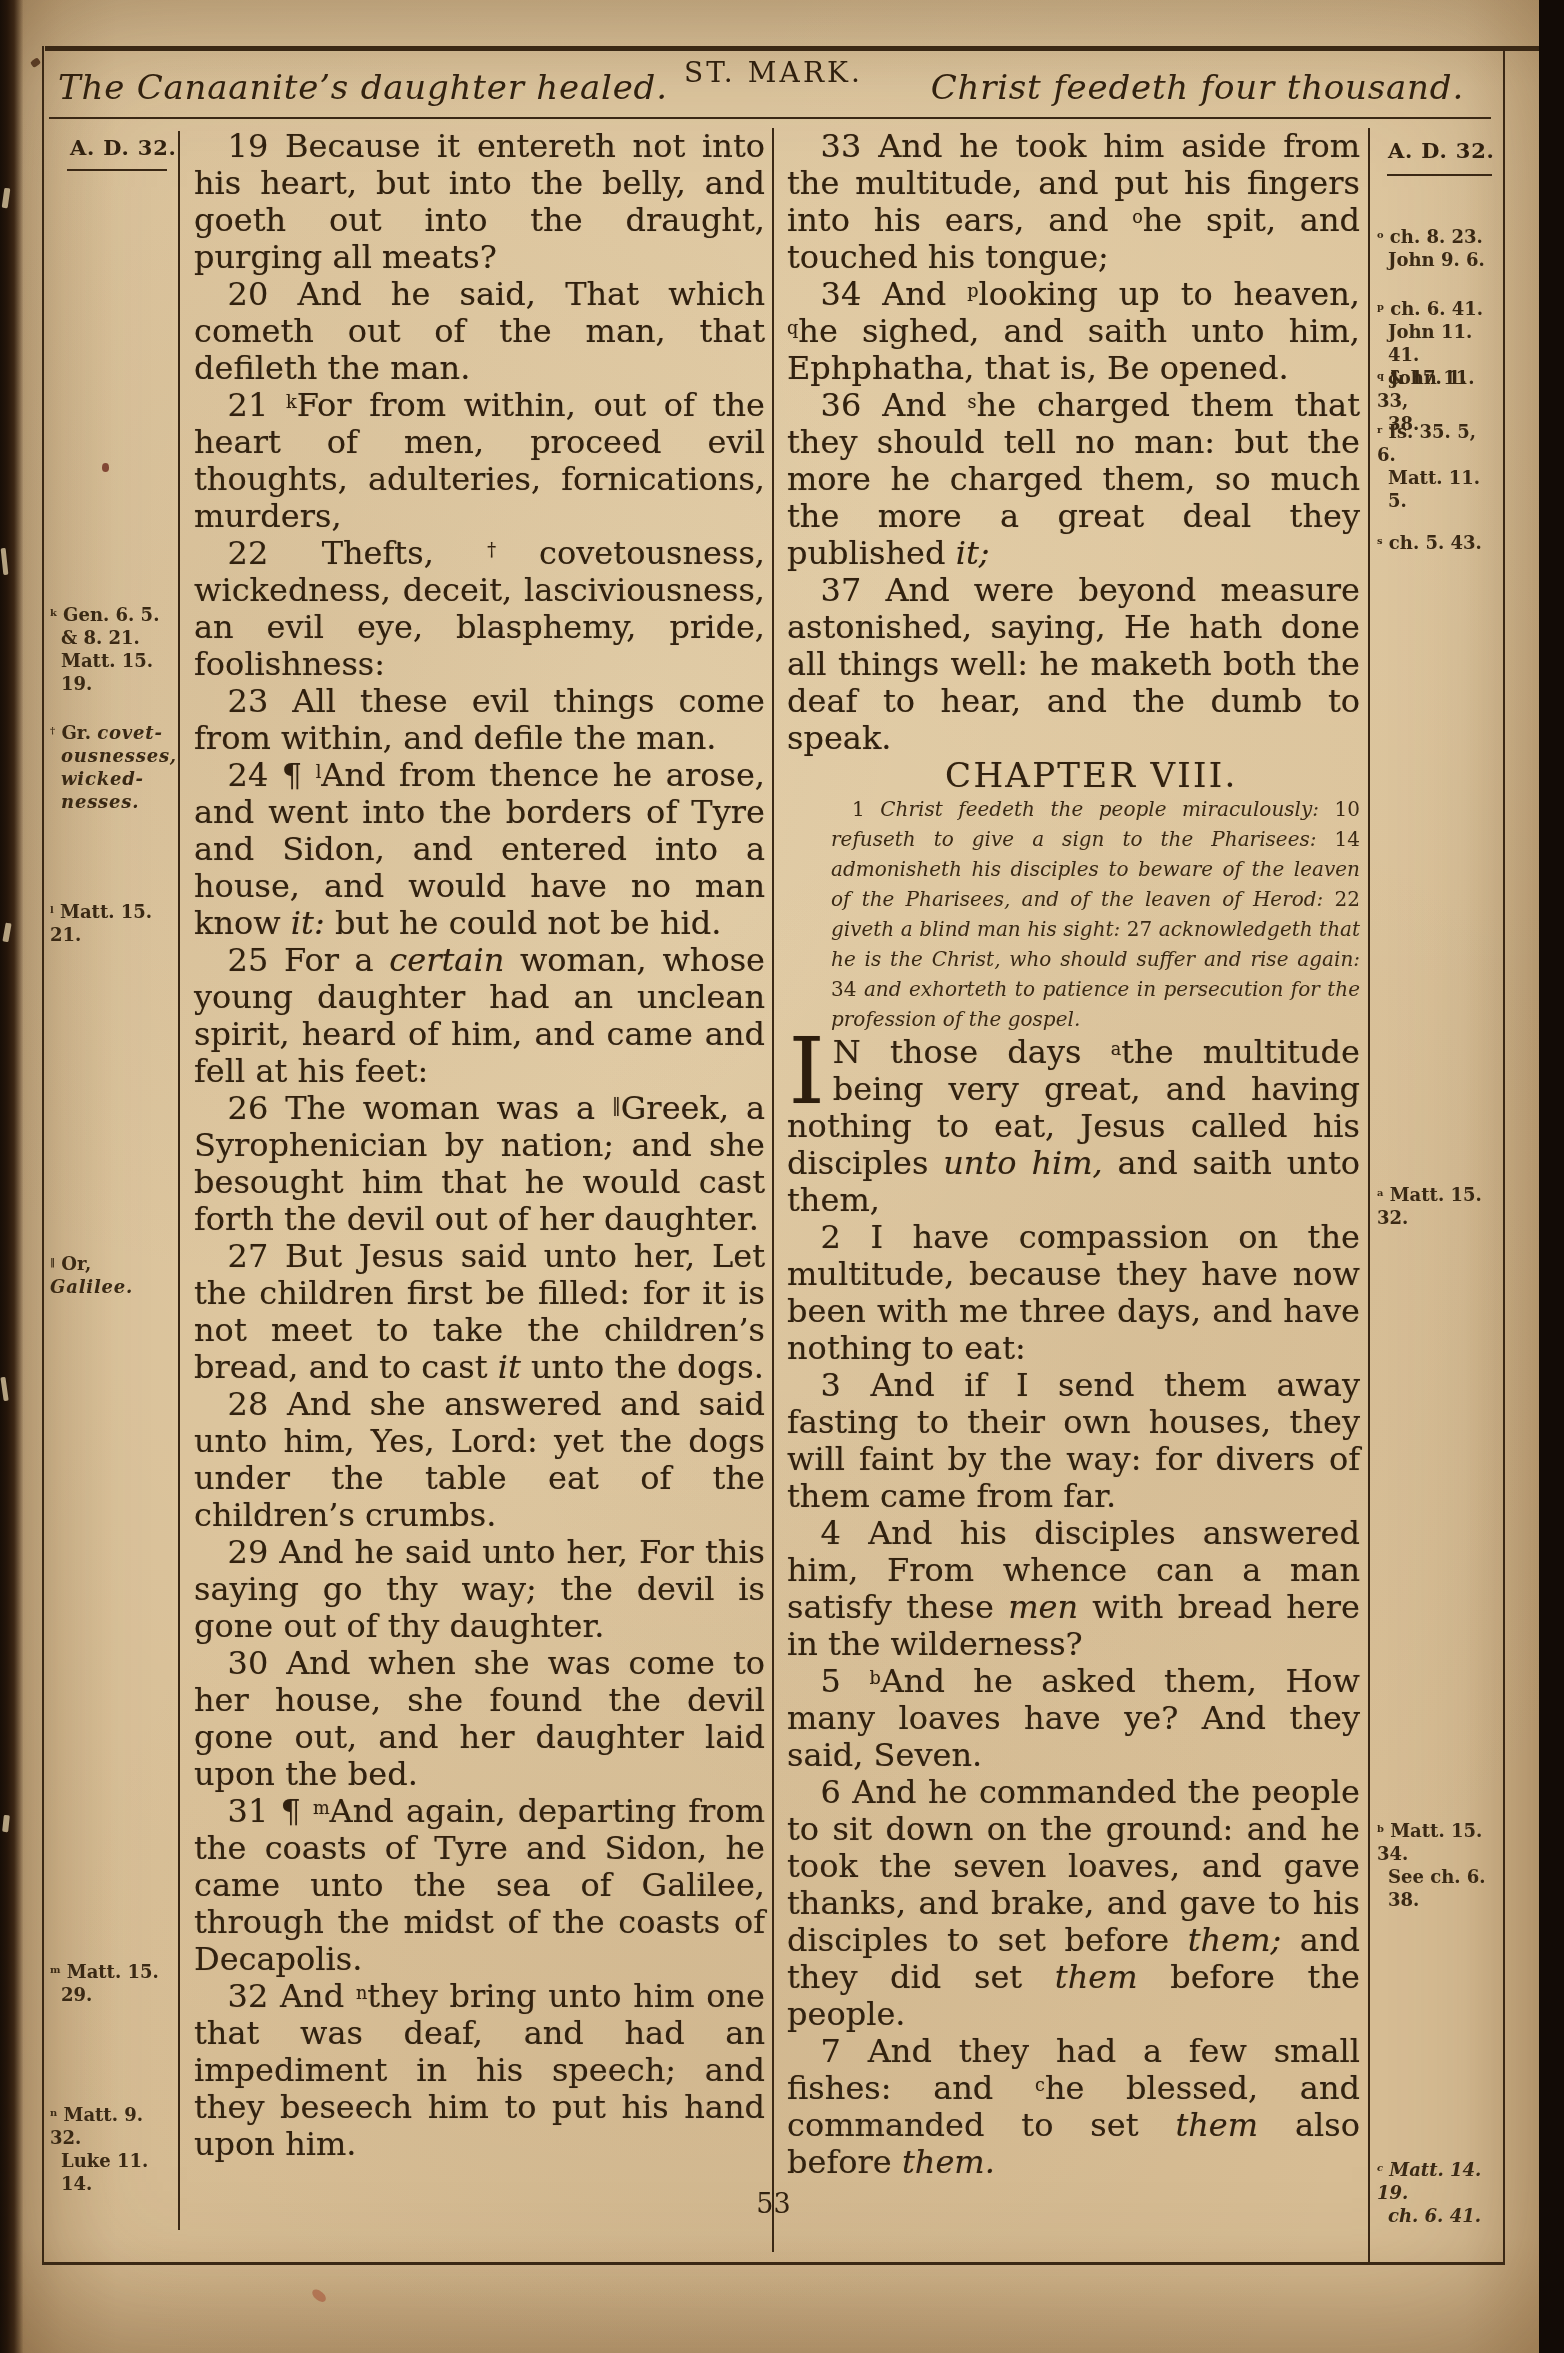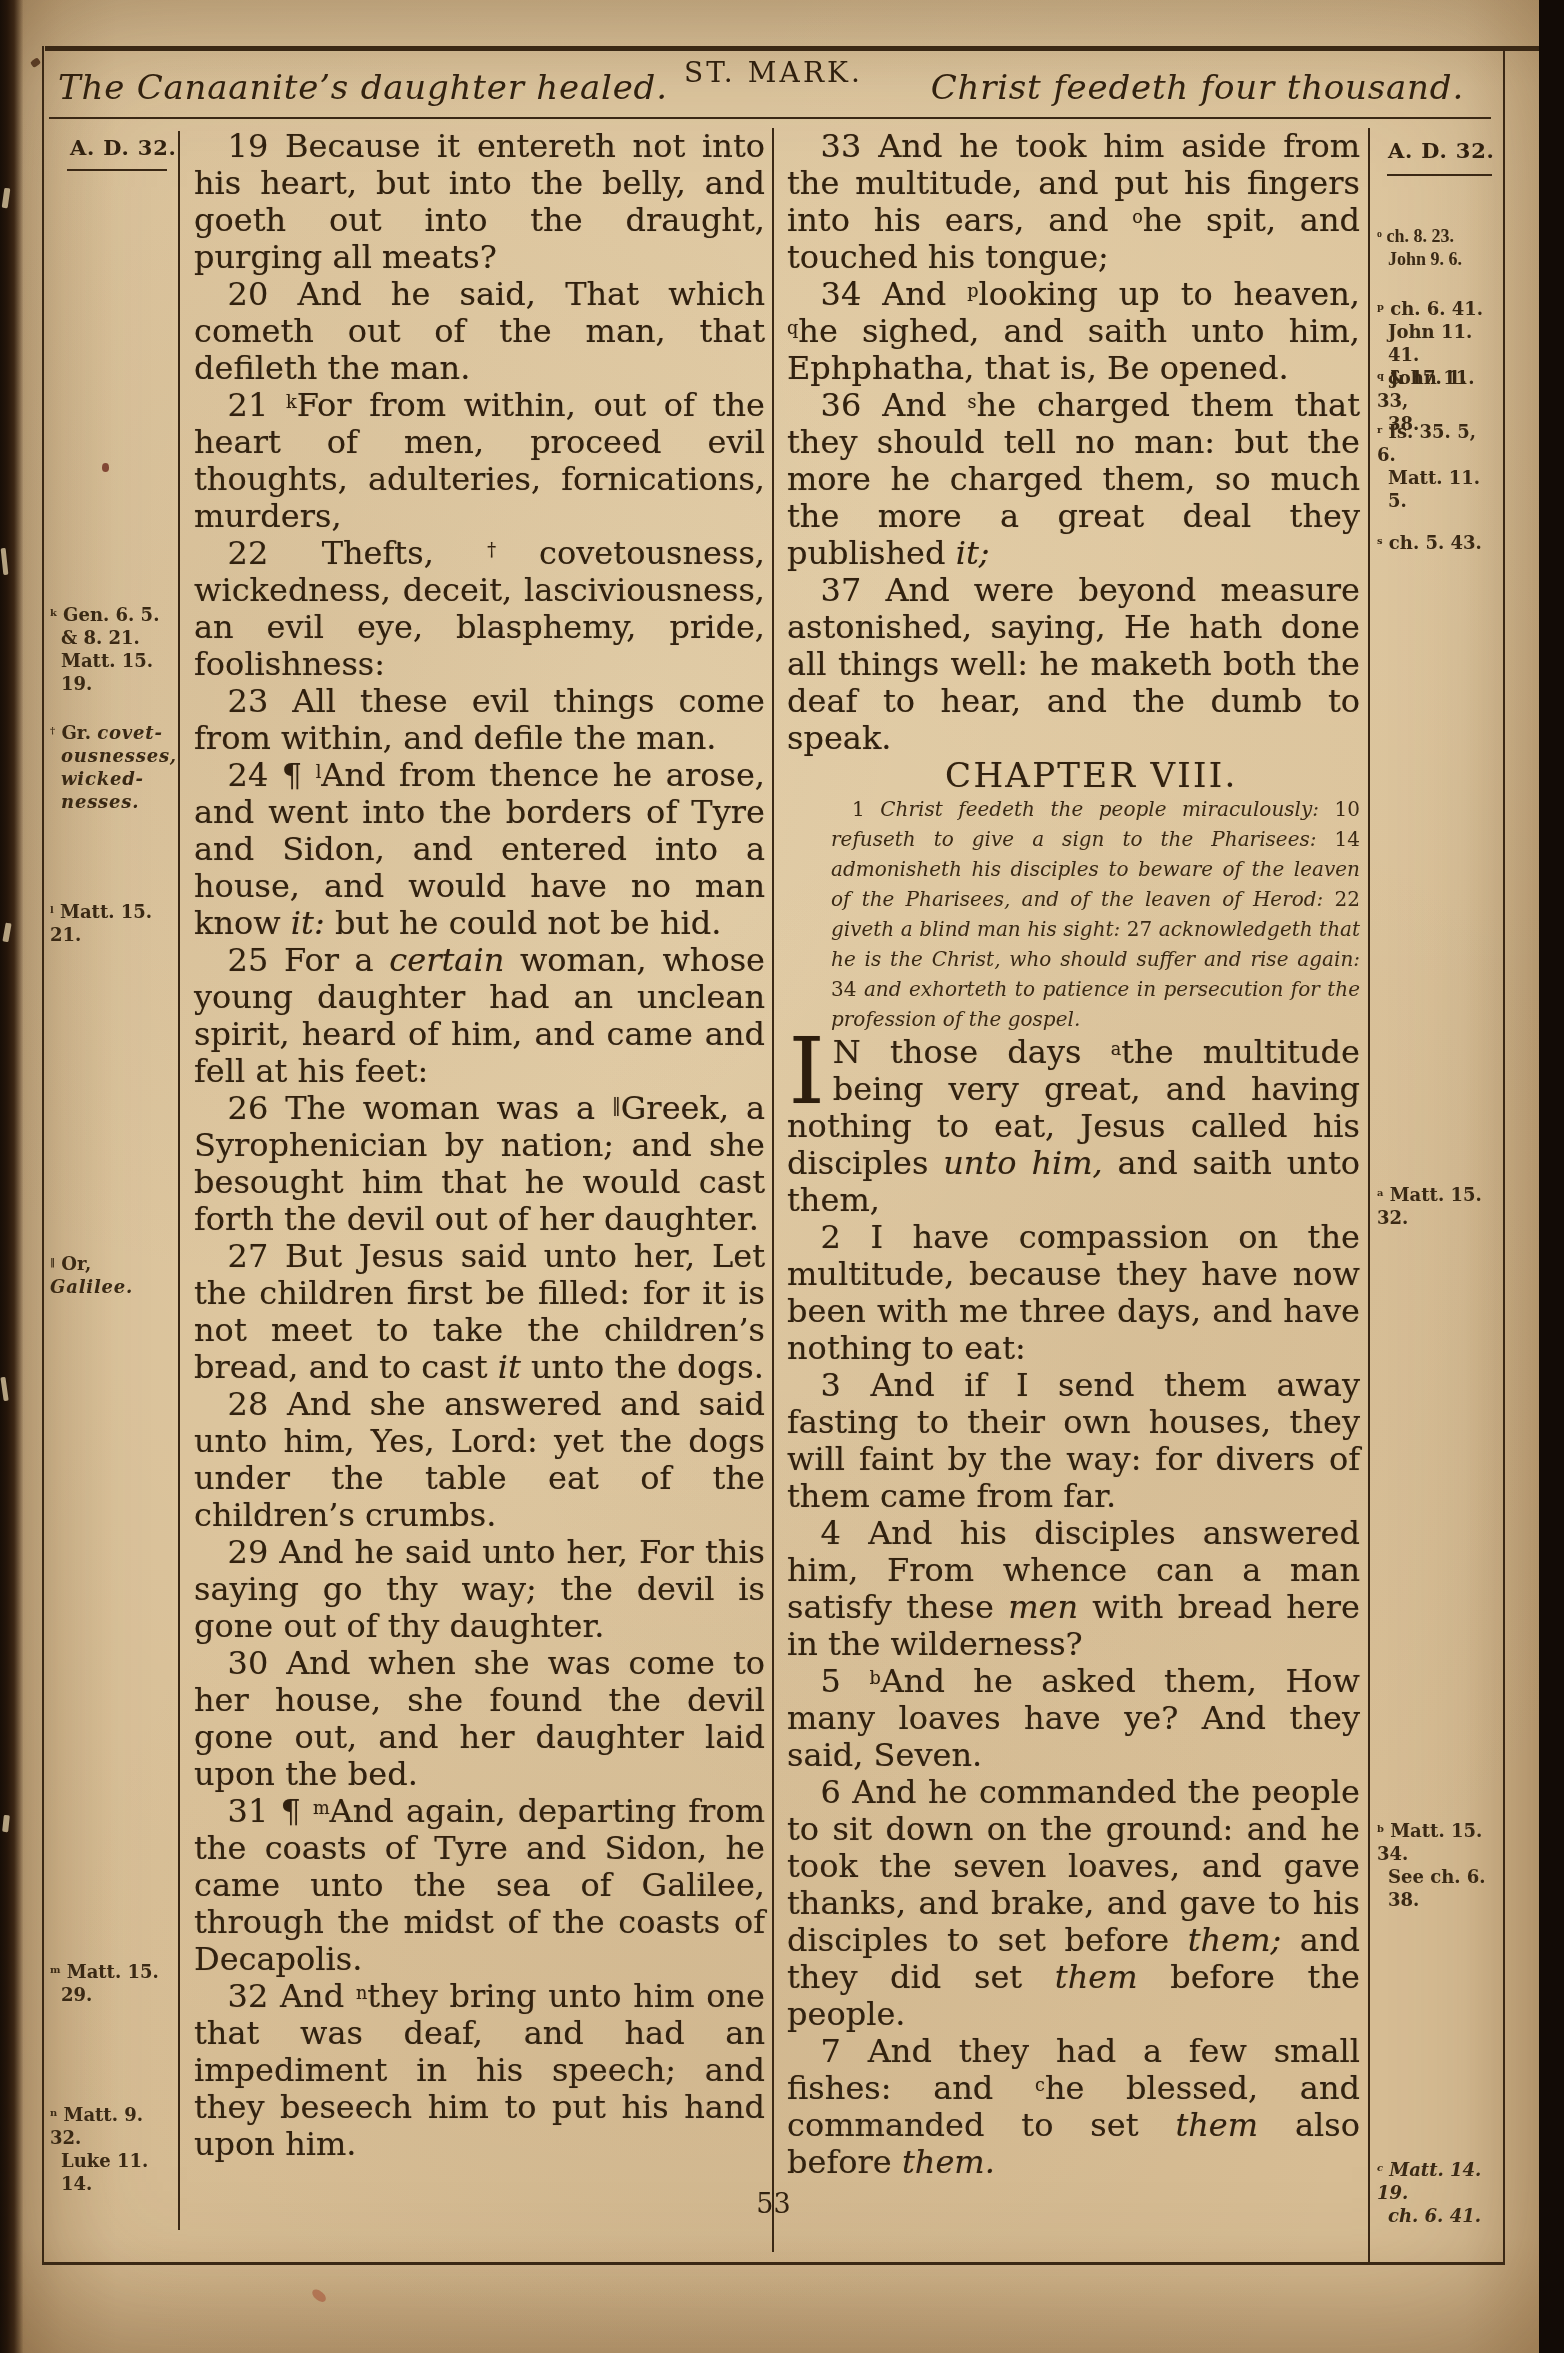--- a/index.html
+++ b/index.html
@@ -120,21 +120,21 @@
       <div class="note" style="top: 1960px;">
         <div><sup>m</sup> Matt. 15.</div>
         <div>29.</div>
       </div>
       <div class="note" style="top: 2103px;">
         <div><sup>n</sup> Matt. 9. 32.</div>
         <div>Luke 11. 14.</div>
       </div>
     </div>
   <div class="margin margin-r">
-      <div class="note" style="top: 225px; font-family: Liberation Serif, serif;">
+      <div class="note" style="top: 225px;">
         <div><sup>o</sup> ch. 8. 23.</div>
         <div>John 9. 6.</div>
       </div>
       <div class="note" style="top: 297px;">
         <div><sup>p</sup> ch. 6. 41.</div>
         <div>John 11. 41.</div>
         <div>&amp; 17. 1.</div>
       </div>
       <div class="note" style="top: 366px;">
         <div><sup>q</sup> John 11. 33,</div>

